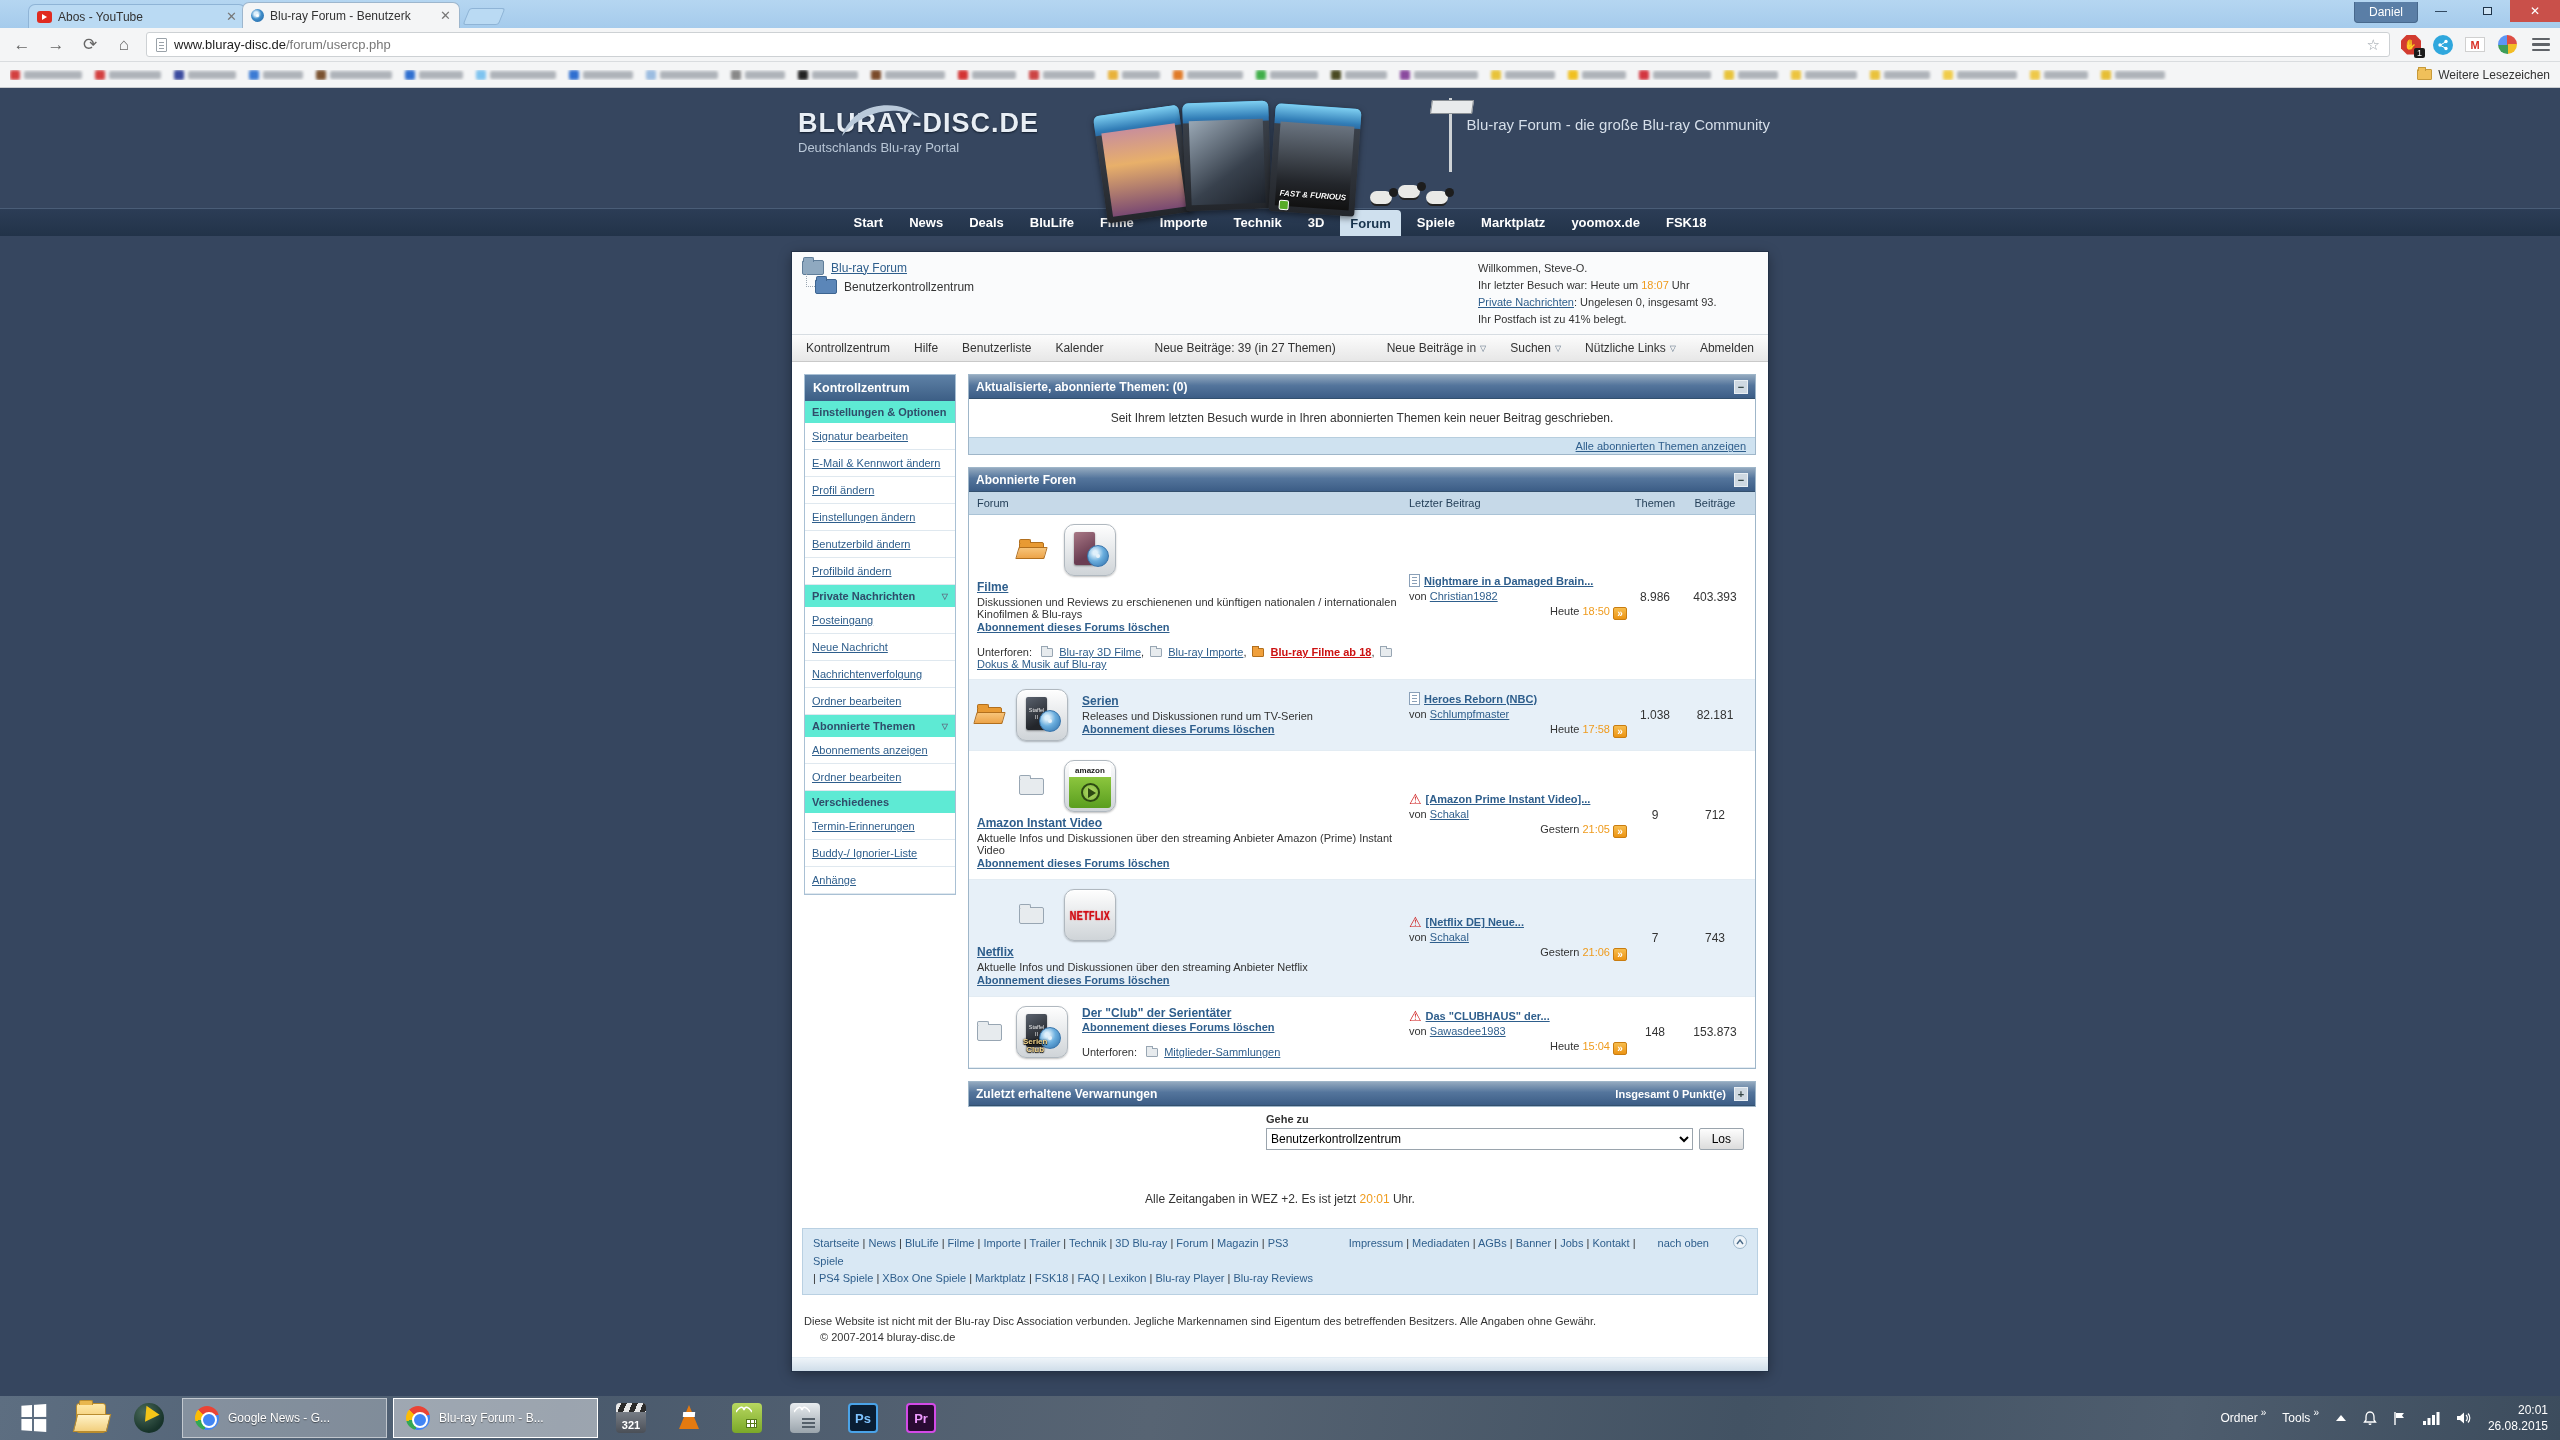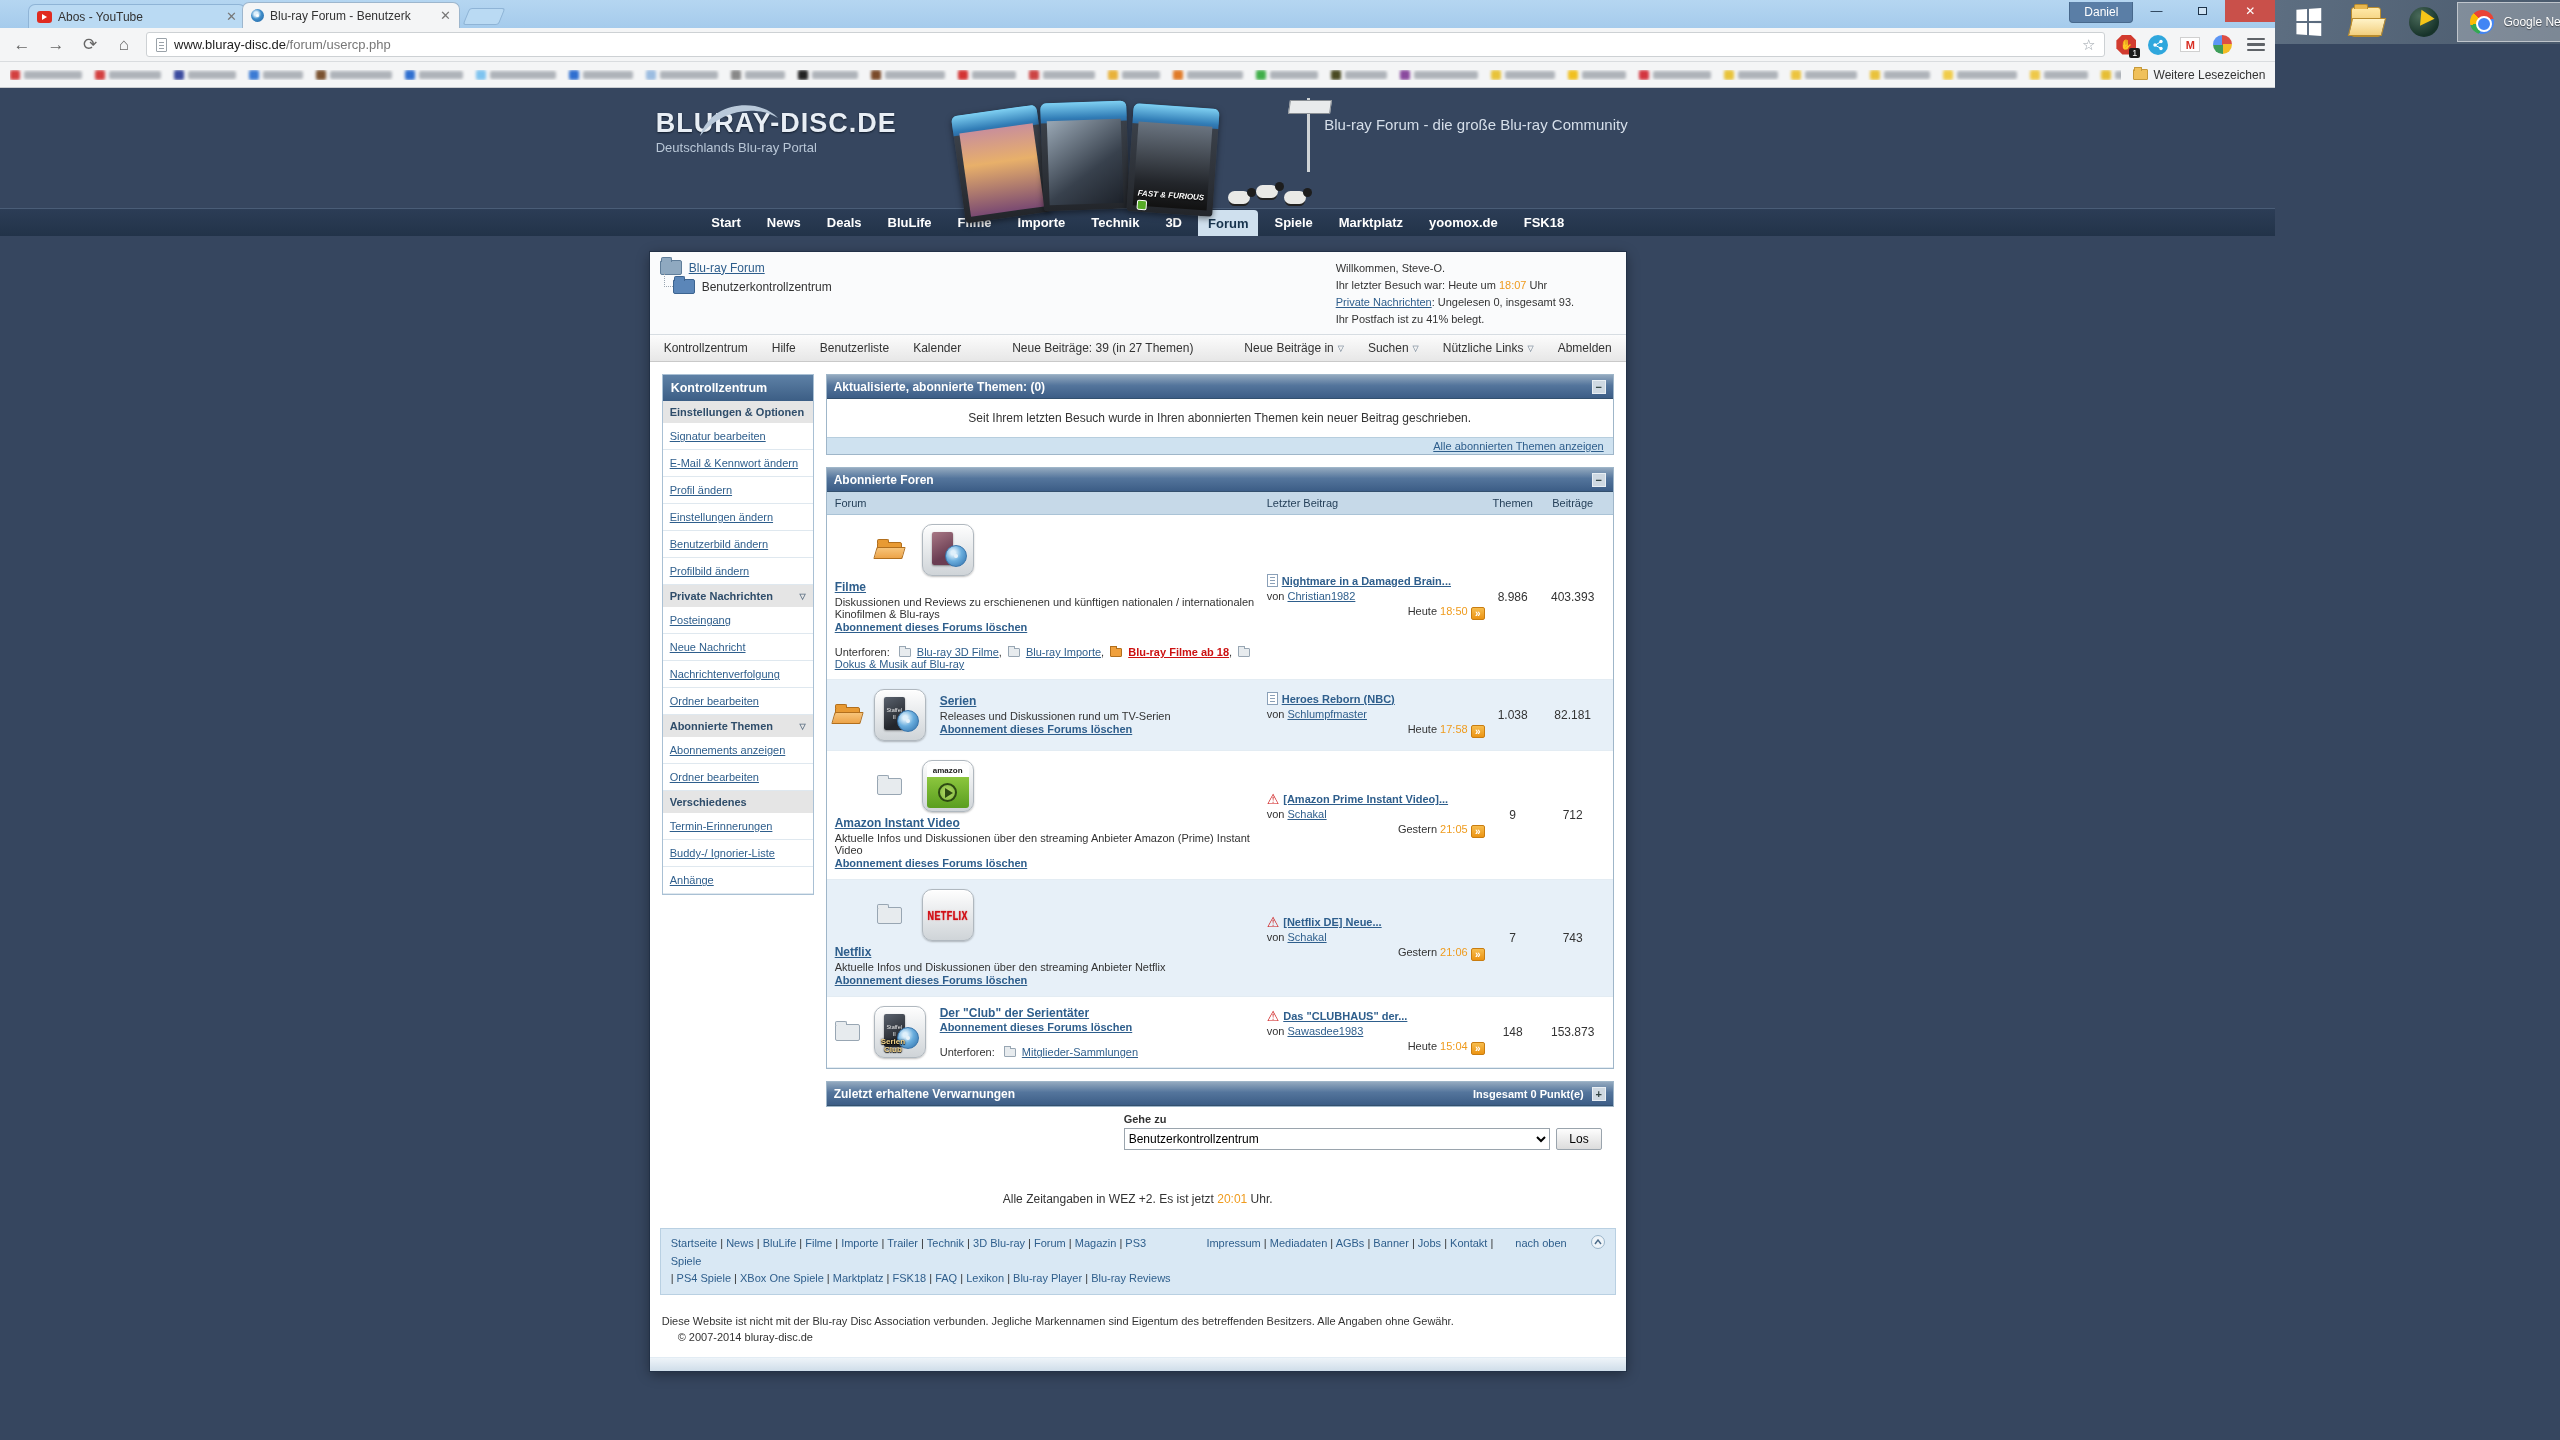--- a/index.html
+++ b/index.html
@@ -1,19 +1,19 @@
 <!DOCTYPE html>
 <html><head>
 <meta charset="utf-8">
 <style>
   *{box-sizing:border-box;margin:0;padding:0}
   html,body{width:2560px;height:1440px;overflow:hidden}
   body{font-family:"Liberation Sans",sans-serif;background:#36465f}
   a{cursor:pointer}
-  .screen{position:relative;width:2560px;height:1440px;display:flex;flex-direction:row}
+  .screen{position:relative;width:2560px;height:1440px;display:flex;flex-direction:column}
 
   
   .browser{flex:1;display:flex;flex-direction:column;min-height:0}
   .titlebar{height:28px;background:linear-gradient(#b5d6f1,#a5cbec);display:flex;align-items:flex-end;position:relative}
   .tabs{display:flex;align-items:flex-end;height:100%;padding-left:28px}
   .tab{width:218px;height:24px;display:flex;align-items:center;gap:6px;padding:0 8px;font-size:12px;color:#333;
        background:#badaf3;border:1px solid #8fb4d6;border-bottom:none;border-radius:7px 7px 0 0;margin-right:-4px;position:relative}
   .tab.active{background:#f4f5f6;border-color:#9db6cd;z-index:2;height:26px}
   .tab .t-title{flex:1;white-space:nowrap;overflow:hidden}
   .tab .t-close{color:#777;font-size:13px;line-height:10px}
@@ -102,21 +102,21 @@
   .t-orange{color:#ef9b1d}
 
   .forum-toolbar{display:flex;align-items:center;justify-content:space-between;height:27px;background:linear-gradient(#fcfcfc,#e7e7e7);border-bottom:1px solid #c9c9c9;padding:0 14px;font-size:12px;color:#333}
   .ftb-group{display:flex;align-items:center;gap:24px}
   .ftb-item{display:flex;align-items:center;gap:4px;white-space:nowrap}
   .dd-arrow{font-size:8px;color:#5d7185;margin-top:1px}
 
   .body-area{display:flex;gap:12px;padding:12px;background:#fff}
   .sidebar{width:152px;flex:none;border:1px solid #a9c0d4;font-size:11px;align-self:flex-start}
   .sb-title{background:linear-gradient(#5e81a6,#3c5e85);color:#fff;font-weight:bold;font-size:12.5px;padding:6px 8px}
-  .sb-group-h{background:#e5e5e5;color:#2f4d6a;font-weight:bold;padding:5px 7px;display:flex;justify-content:space-between;align-items:center;border-top:1px solid #cfdfe c}
+  .sb-group-h{background:#5eead4;color:#2f4d6a;font-weight:bold;padding:5px 7px;display:flex;justify-content:space-between;align-items:center;border-top:1px solid #cfdfe c}
   .sb-link{padding:7px 7px;border-bottom:1px solid #dfe8ef;background:#fff}
   .sb-link a{color:#2e5e8c;text-decoration:underline}
 
   .main-col{flex:1;display:flex;flex-direction:column;min-width:0}
   .panel{border:1px solid #9fb6c9;margin-bottom:12px}
   .panel-h{height:24px;background:linear-gradient(#93a9bf,#54759c 45%,#3c5d86);color:#fff;font-weight:bold;font-size:12px;display:flex;align-items:center;justify-content:space-between;padding:0 7px;border-bottom:1px solid #33506e}
   .panel-h .ph-right{display:flex;align-items:center;gap:8px;font-size:11px}
   .collapse-btn{width:14px;height:14px;background:#cfd9e2;border:1px solid #e9eff4;color:#344;font-size:11px;line-height:12px;text-align:center}
   .p1-body{padding:12px;text-align:center}
   .p1-footer{background:#cfe2f0;border-top:1px solid #b7cede;padding:2px 9px;text-align:right;font-size:11px}

